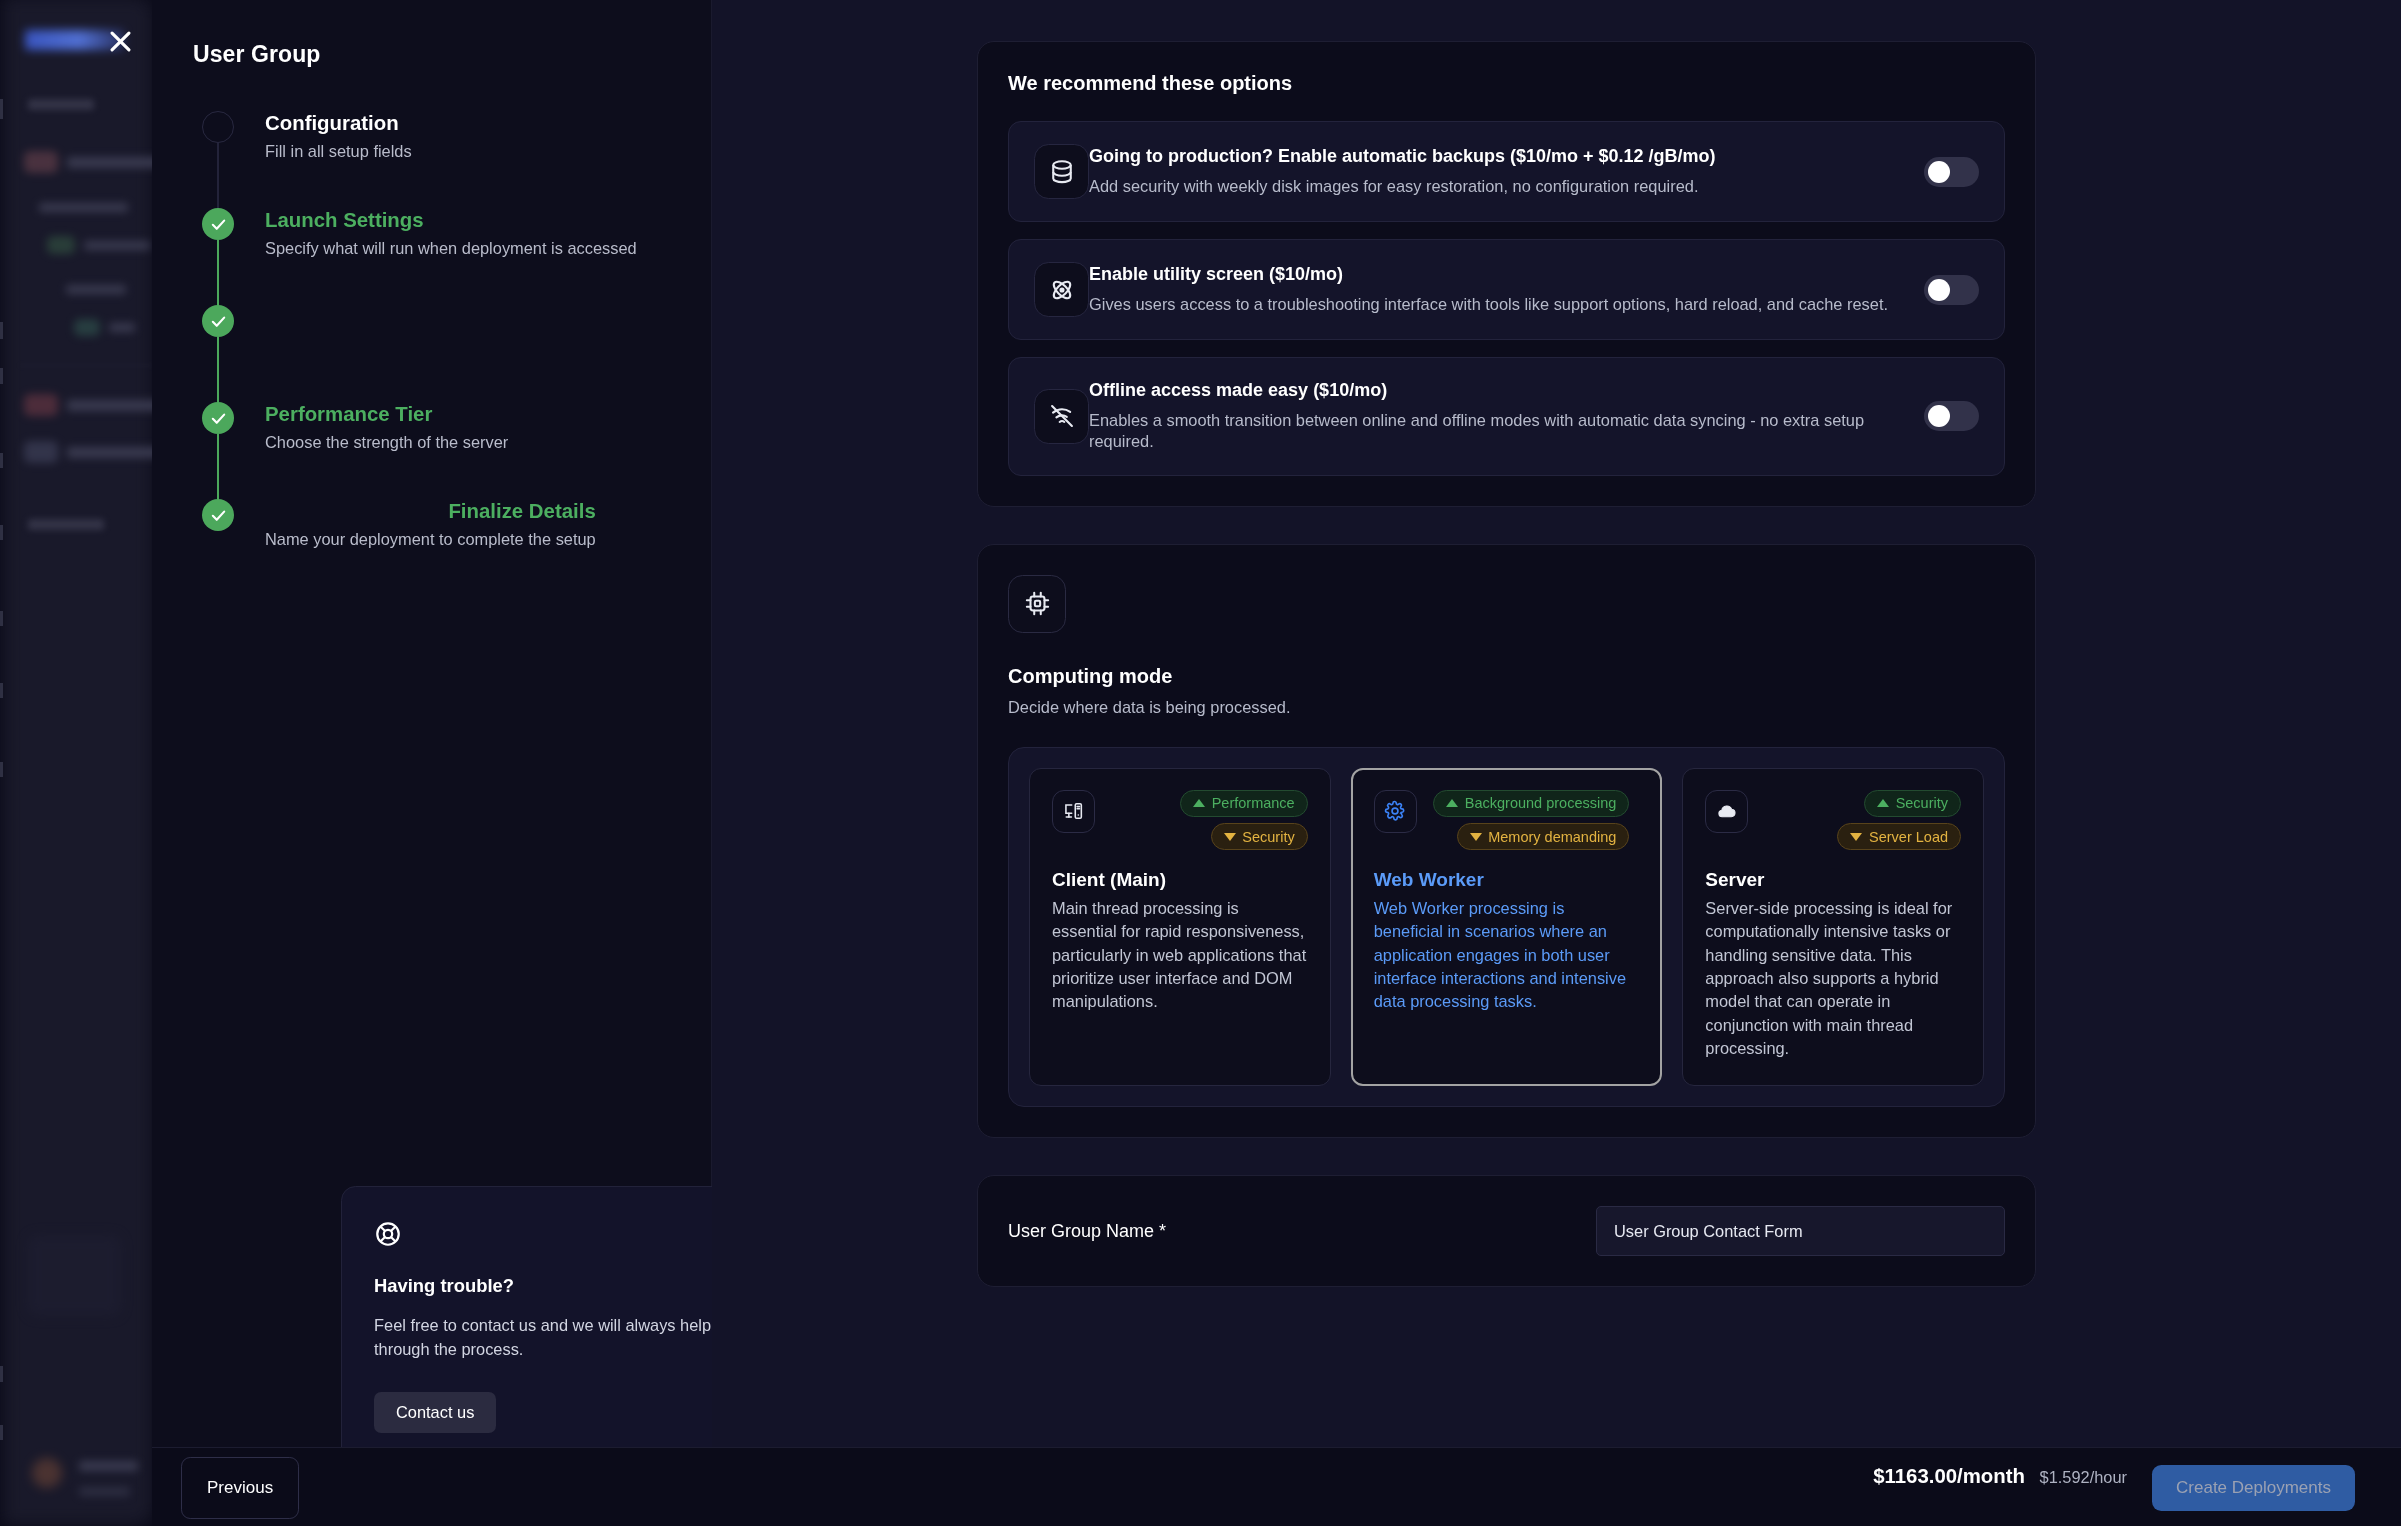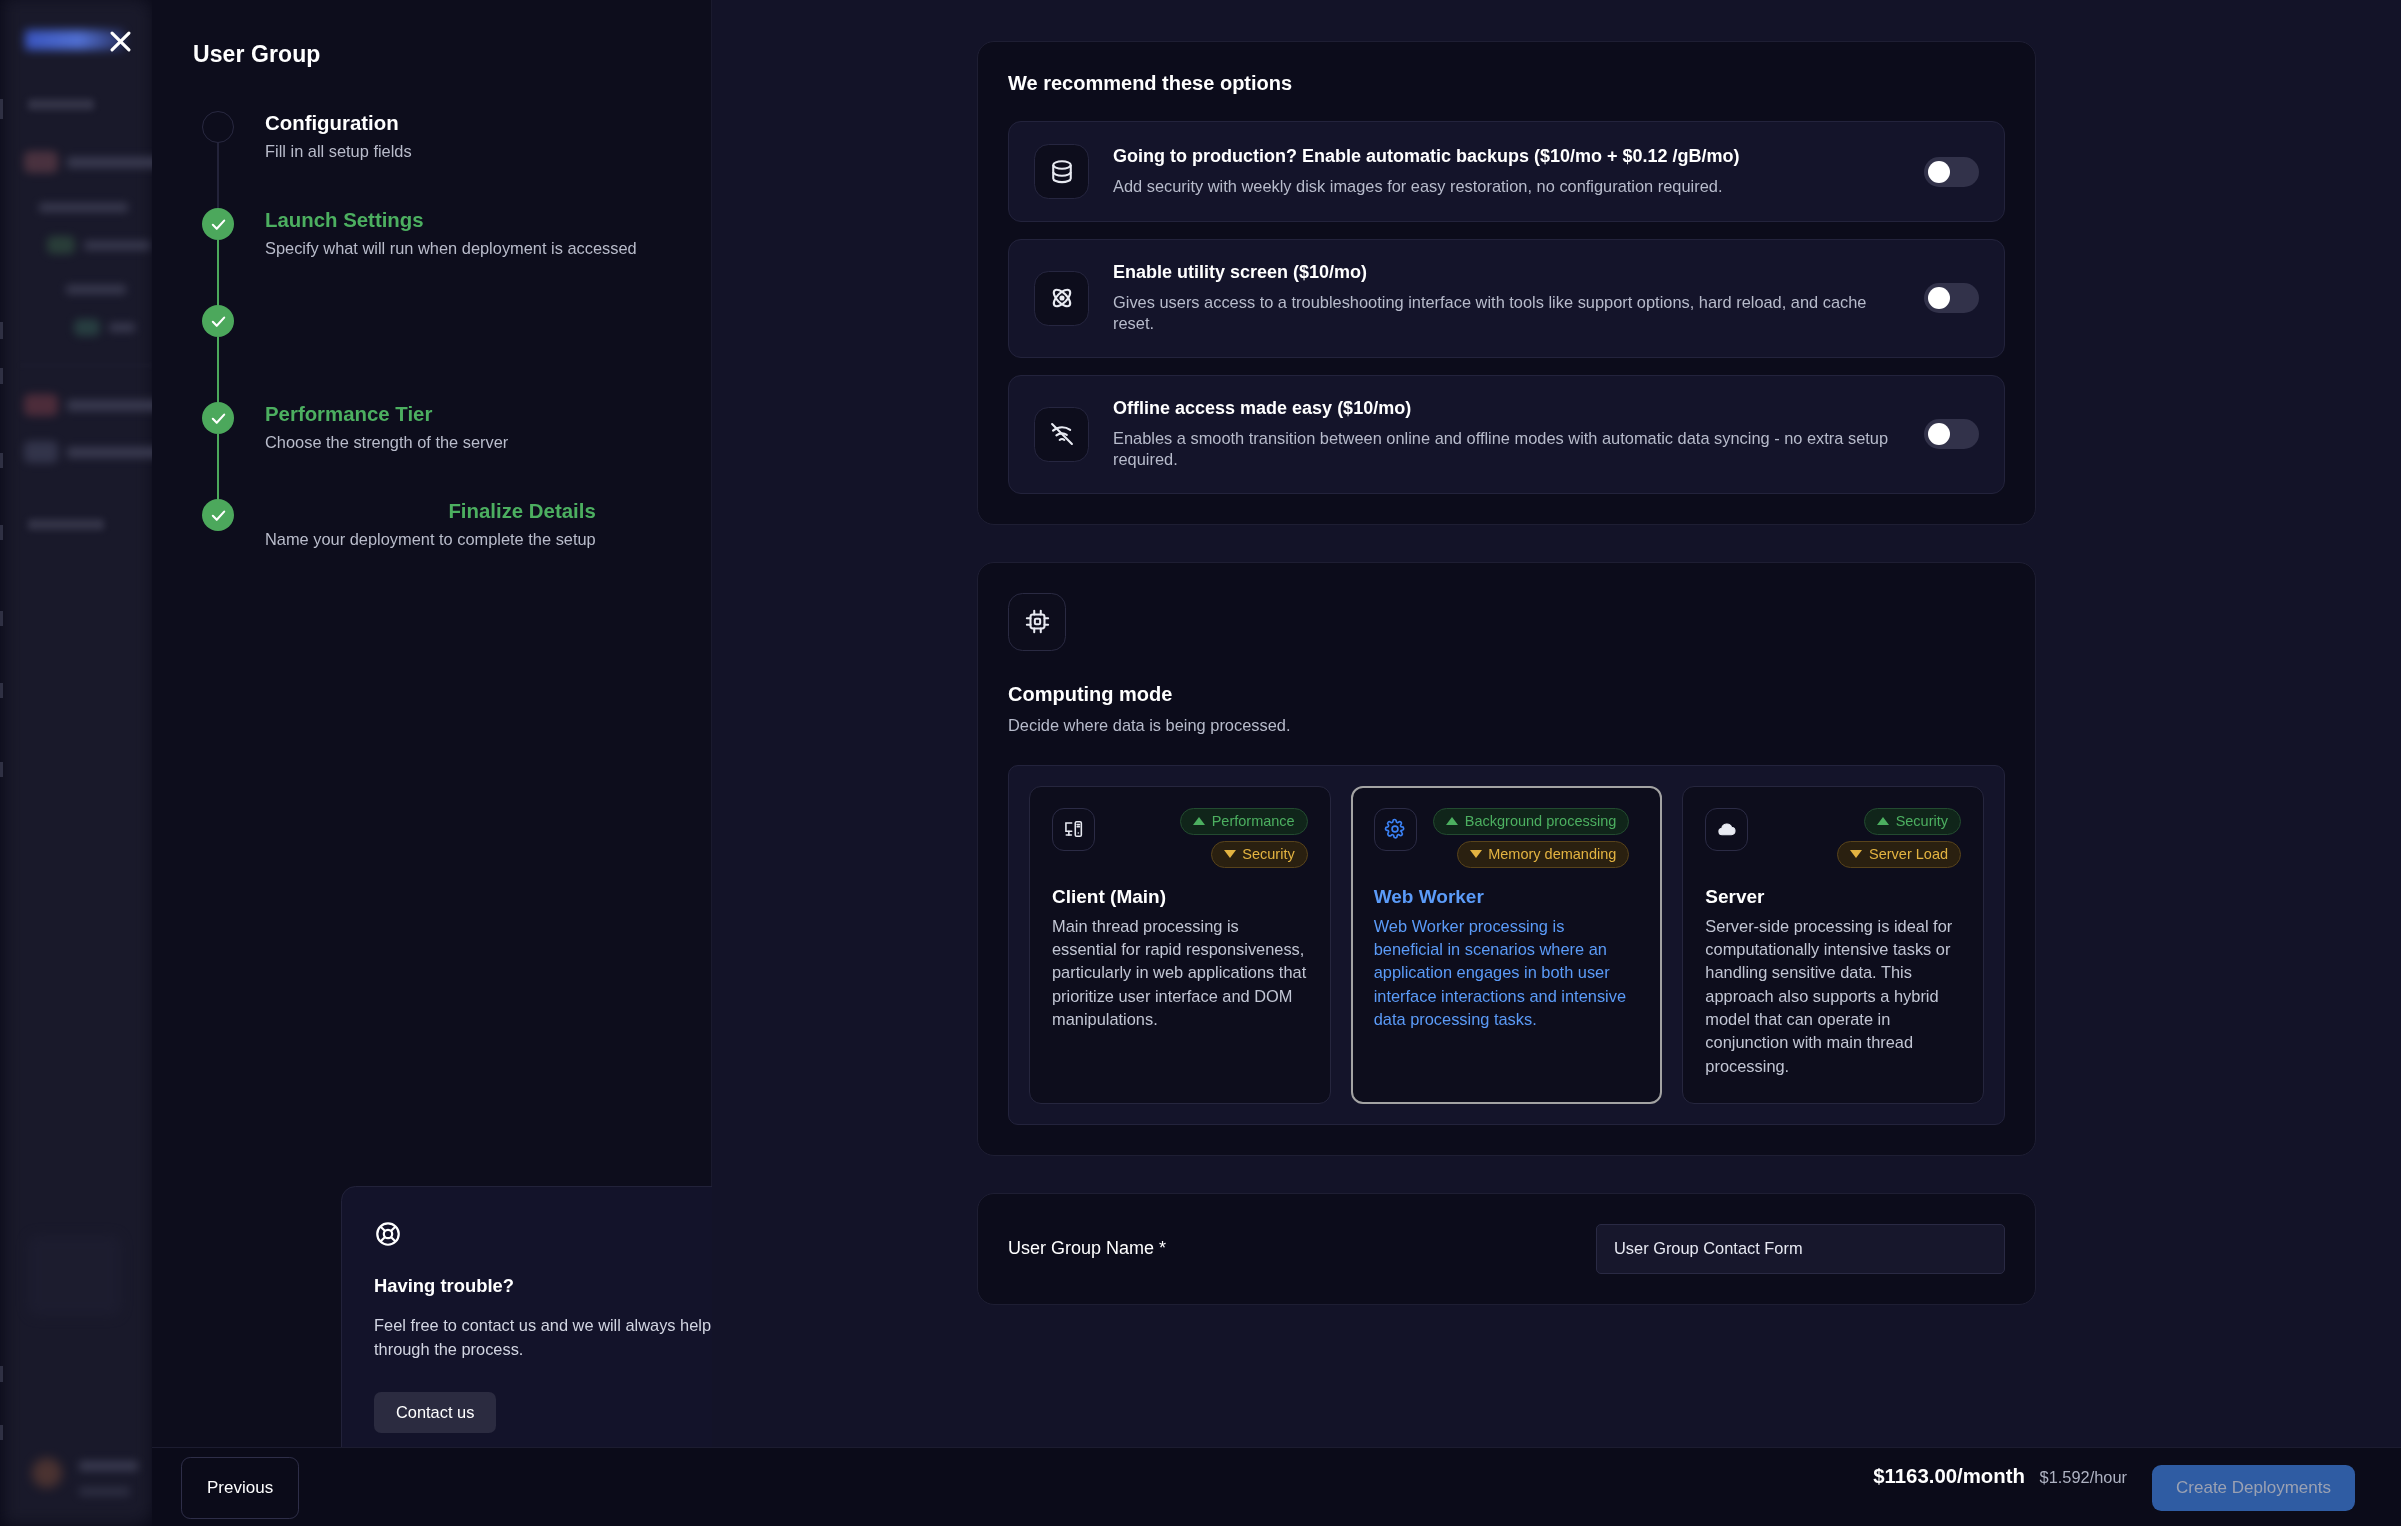--- a/index.html
+++ b/index.html
@@ -111,21 +111,21 @@
   .content-scroll { padding: 41px 365px 0 265px; }
 
   .panel {
     background: #0c0c1b; border: 0.7px solid #1e1e33; border-radius: 17px;
     padding: 30px 30px 30px 30px; margin-bottom: 37px;
   }
   .panel-heading { font-size: 20px; font-weight: 700; color: #ffffff; margin-bottom: 26px; }
 
   
   .option-row {
-    display: flex; align-items: center; gap: 24px;
+    display: flex; align-items: center; 
     background: #14142a; border: 0.7px solid #23233c; border-radius: 13px;
     padding: 22px 25px; margin-bottom: 17px;
   }
   .option-row:last-child { margin-bottom: 0; }
   .opt-icon {
     flex: 0 0 55px; width: 55px; height: 55px; border-radius: 14.5px;
     background: #0d0d1c; border: 0.7px solid #262640;
     display: flex; align-items: center; justify-content: center;
   }
   .opt-texts { flex: 1; min-width: 0; }
@@ -144,21 +144,21 @@
   .cm-icon {
     width: 58px; height: 58px; border-radius: 14.5px;
     background: #0d0d1c; border: 0.7px solid #2a2a42;
     display: flex; align-items: center; justify-content: center; margin-bottom: 32px;
   }
   .cm-title { font-size: 20px; font-weight: 700; color: #ffffff; }
   .cm-sub { font-size: 16.4px; color: #b7bbcb; margin-top: 10px; }
 
   .cm-cards {
     margin-top: 30px; display: flex; gap: 20px;
-    background: #14142a; border: 0.7px solid #23233c; border-radius: 10px; padding: 20px;
+    background: #14142a; border: 0.7px solid #23233c; border-radius: 16px; padding: 20px;
   }
   .cm-card {
     flex: 1; min-width: 0; background: #0d0d1c;
     border: 0.7px solid #26263e; border-radius: 12px;
     padding: 21px 22px 25px 22px; cursor: pointer;
   }
   .cm-card.selected { border: 2px solid #a3a3a3; padding: 20px 31px 24px 21px; }
   .cm-card-top { display: flex; align-items: flex-start; justify-content: space-between; gap: 9.2px; }
   .cm-card-icon {
     flex: 0 0 43px; width: 43px; height: 43px; border-radius: 12px;

